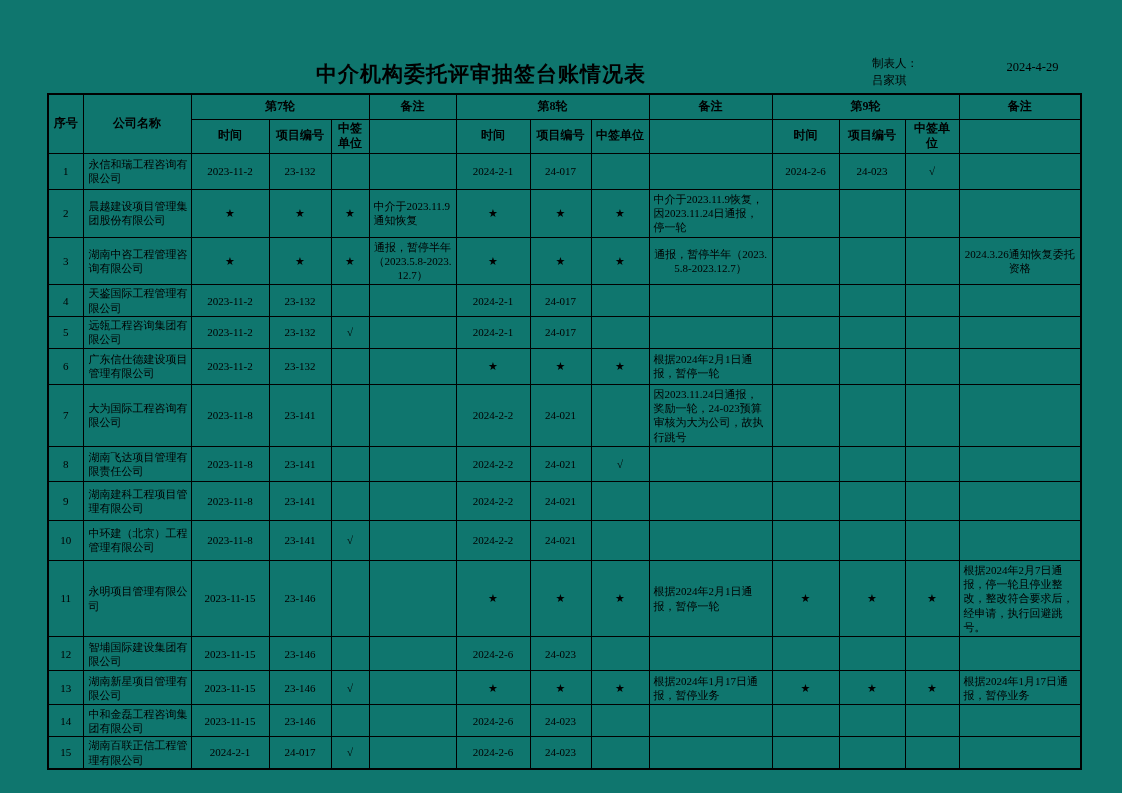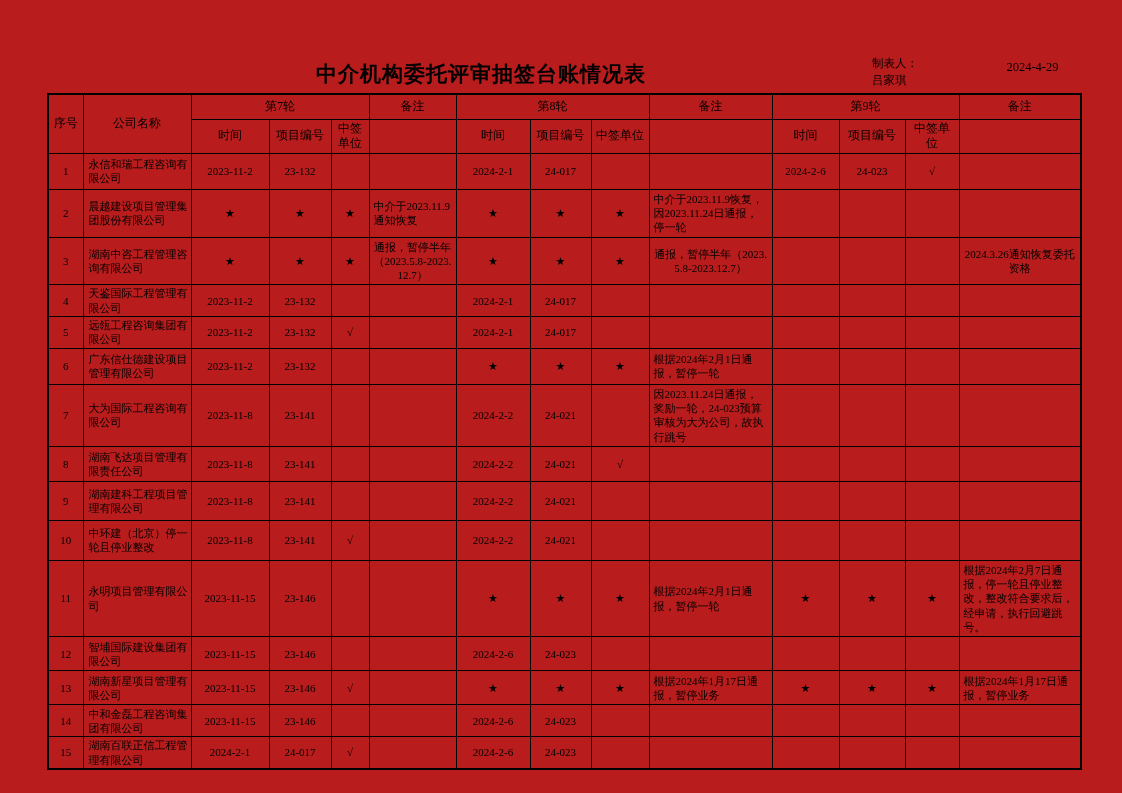--- a/index.html
+++ b/index.html
@@ -1,18 +1,18 @@
 <!DOCTYPE html>
 <html><head>
 <meta charset="utf-8">
 <style>
   * { margin:0; padding:0; box-sizing:border-box; }
   html,body { background:#ffffff; }
   .page {
-    position:relative; width:1122px; height:793px; background:#b91c1c;
+    position:relative; width:1122px; height:793px; background:#0f766e;
     font-family:"Liberation Serif","DejaVu Serif",serif; color:#000;
   }
   .doc-title {
     position:absolute; top:60px; left:47px; width:868px;
     text-align:center; font-size:21px; font-weight:bold; letter-spacing:1px;
   }
   .preparer {
     position:absolute; top:55px; left:872px; width:100px;
     text-align:left; font-size:11.5px; line-height:1.45;
   }
@@ -20,21 +20,21 @@
     position:absolute; top:60px; left:985px; width:95px;
     text-align:center; font-size:12.5px;
   }
   .table-wrap { position:absolute; top:93px; left:47px; width:1033px; }
   table { border-collapse:collapse; table-layout:fixed; width:1033px; border:2px solid #000; }
   th, td {
     border:1px solid #000; text-align:center; vertical-align:middle;
     font-size:11px; line-height:1.3; padding:1px 3px; overflow:hidden;
     word-break:break-all;
   }
-  thead th { font-weight:normal; font-size:12px; }
+  thead th { font-weight:bold; font-size:12px; }
   thead tr:nth-child(1) { height:25px; }
   thead tr:nth-child(2) { height:34px; }
   tbody tr:nth-child(1){height:36px} tbody tr:nth-child(2){height:40px}
   tbody tr:nth-child(3){height:46px} tbody tr:nth-child(4){height:30px}
   tbody tr:nth-child(5){height:30px} tbody tr:nth-child(6){height:36px}
   tbody tr:nth-child(7){height:44px} tbody tr:nth-child(8){height:35px}
   tbody tr:nth-child(9){height:39px} tbody tr:nth-child(10){height:40px}
   tbody tr:nth-child(11){height:48px} tbody tr:nth-child(12){height:34px}
   tbody tr:nth-child(13){height:34px} tbody tr:nth-child(14){height:32px}
   tbody tr:nth-child(15){height:19px}
@@ -246,21 +246,21 @@
             <td class="col-r8_project">24-021</td>
             <td class="col-r8_winner"></td>
             <td class="col-remark8"></td>
             <td class="col-r9_time"></td>
             <td class="col-r9_project"></td>
             <td class="col-r9_winner"></td>
             <td class="col-remark9"></td>
           </tr>
           <tr>
             <td class="col-no">10</td>
-            <td class="col-company">中环建（北京）停一轮且停业整改</td>
+            <td class="col-company">中环建（北京）工程管理有限公司</td>
             <td class="col-r7_time">2023-11-8</td>
             <td class="col-r7_project">23-141</td>
             <td class="col-r7_winner">√</td>
             <td class="col-remark7"></td>
             <td class="col-r8_time">2024-2-2</td>
             <td class="col-r8_project">24-021</td>
             <td class="col-r8_winner"></td>
             <td class="col-remark8"></td>
             <td class="col-r9_time"></td>
             <td class="col-r9_project"></td>

